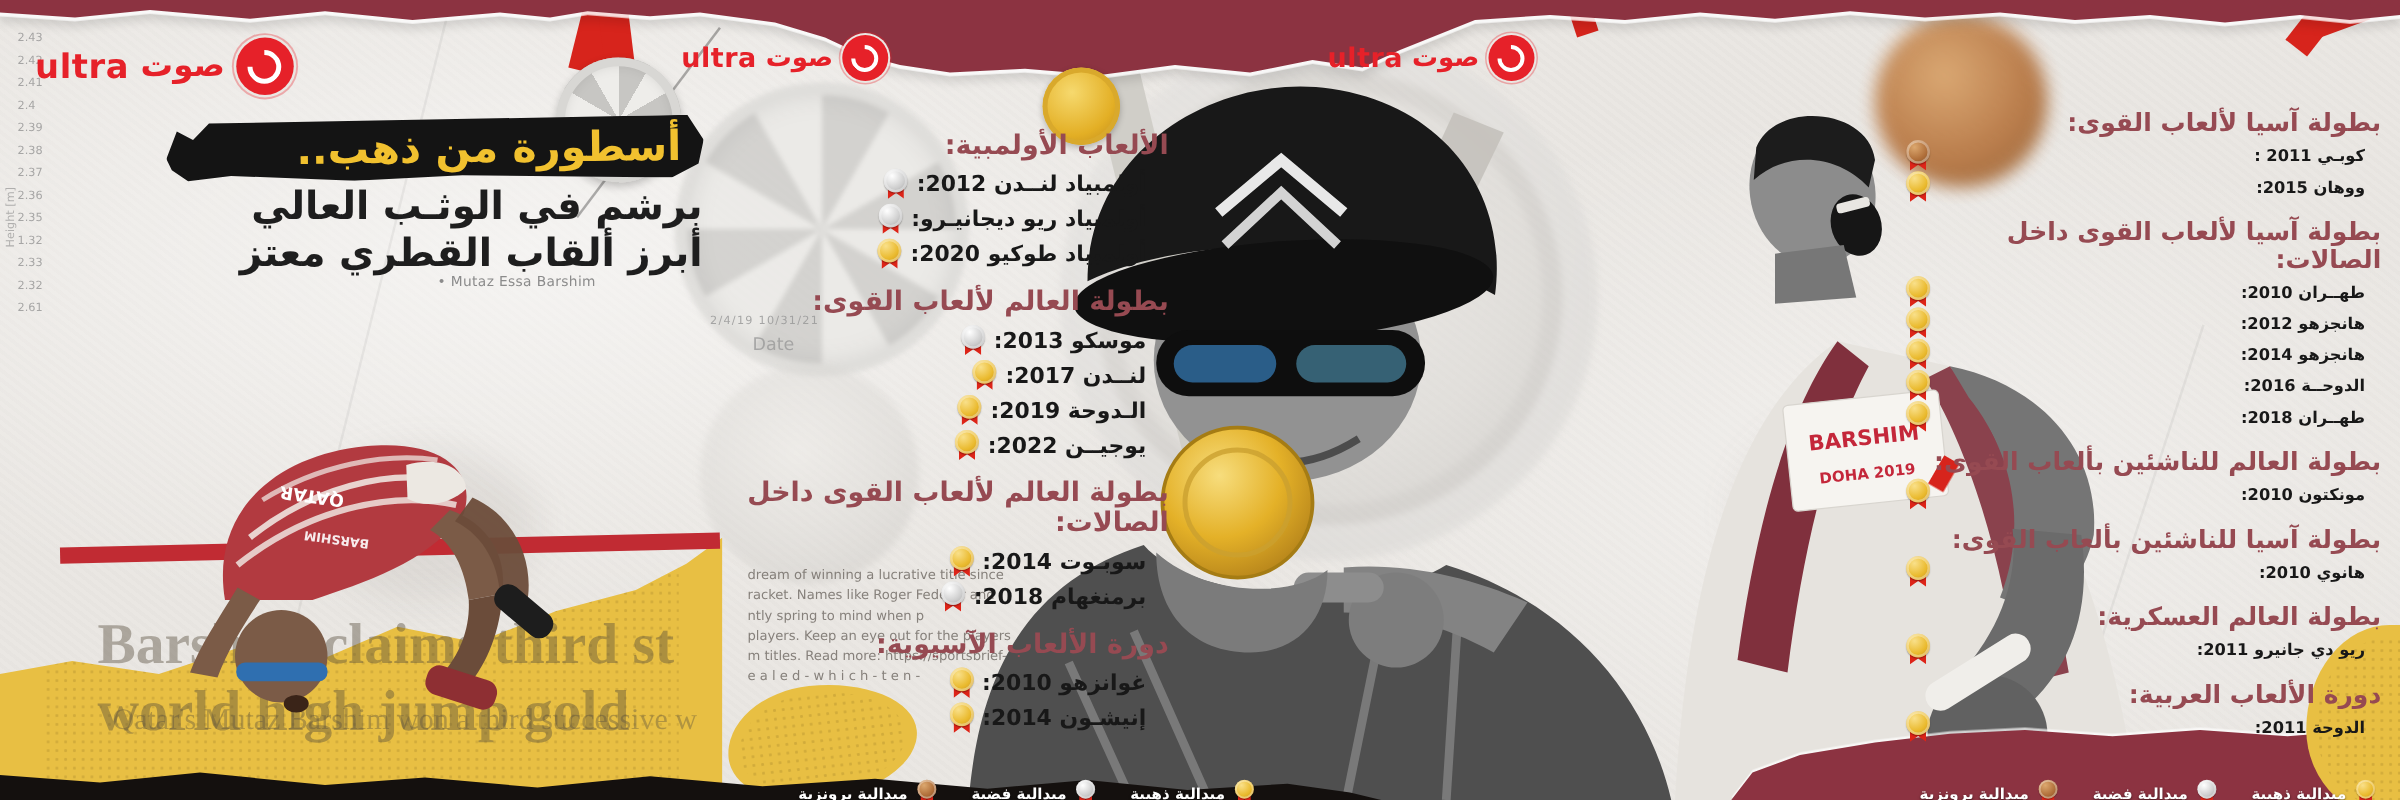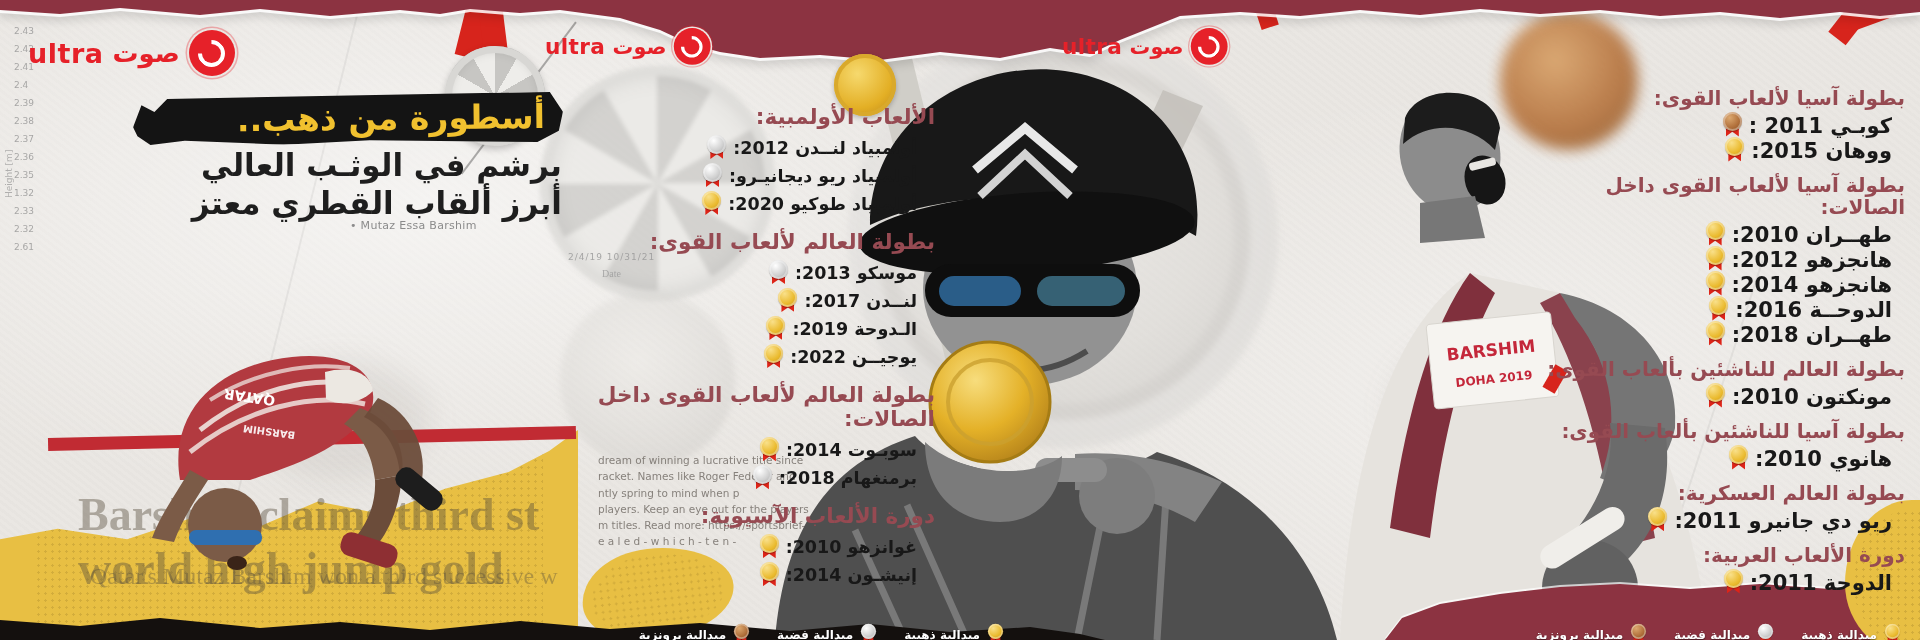--- a/index.html
+++ b/index.html
@@ -53,21 +53,21 @@
   
   #brush{left:133px;top:94px;width:430px;height:50px;background:#141414;transform:rotate(-.6deg);z-index:11;
     clip-path:polygon(0 62%,2% 18%,5% 32%,8% 6%,97% 0,100% 40%,99% 78%,94% 100%,55% 93%,35% 100%,12% 90%,4% 98%,1% 80%);}
   #brush-text{display:block;line-height:50px;text-align:right;padding-right:18px;font-size:33px;font-weight:bold;color:#f1c12f;direction:rtl;}
   #title-lines{left:150px;top:147px;width:412px;text-align:right;font-size:31px;font-weight:bold;color:#1e1e1e;line-height:1.22;direction:rtl;z-index:11;}
   #photo-caption{left:350px;top:219px;font-size:11px;color:#8b8b8b;z-index:11;letter-spacing:.3px;}
   
   #height-axis{left:14px;top:26px;display:flex;flex-direction:column;gap:8px;font-size:9px;color:#8f8f8f;opacity:.75;z-index:1;}
   #height-label{left:-26px;top:158px;transform:rotate(-90deg);font-size:9px;color:#8f8f8f;opacity:.65;z-index:1;width:70px;}
   #date-row{left:568px;top:252px;font-size:9px;color:#9a9a9a;opacity:.85;z-index:1;letter-spacing:1px;}
-  #date-label{left:602px;top:268px;font-size:10px;color:#9a9a9a;opacity:.8;z-index:1;font-family:Liberation Serif, serif;}
+  #date-label{left:602px;top:268px;font-size:14px;color:#9a9a9a;opacity:.8;z-index:1;}
   #wm-head{left:78px;top:488px;width:960px;font-family:"Liberation Serif","DejaVu Serif",serif;font-weight:bold;
     color:rgba(85,76,60,.42);font-size:46px;line-height:1.18;z-index:3;white-space:nowrap;}
   #wm-sub{left:90px;top:563px;width:960px;font-family:"Liberation Serif","DejaVu Serif",serif;
     color:rgba(85,76,60,.38);font-size:24px;z-index:3;white-space:nowrap;}
   #wm-article{left:598px;top:452px;width:250px;font-size:10.5px;color:#6e6862;opacity:.8;line-height:1.55;z-index:1;}
   #wm-stamp{left:1018px;top:548px;font-size:13px;letter-spacing:2px;color:rgba(120,110,100,.5);transform:rotate(-72deg);z-index:3;}
   
   .yellow{background:#e8bf43;}
   .dots::after{content:"";position:absolute;inset:6%;border-radius:inherit;opacity:.45;
     background-image:radial-gradient(rgba(70,50,10,.3) 1px, transparent 1.35px);background-size:7px 7px;}
@@ -80,21 +80,21 @@
   
   .col{position:absolute;direction:rtl;text-align:right;z-index:10;}
   #col-middle{right:985px;top:93px;width:345px;}
   #col-right{right:15px;top:76px;width:380px;}
   .sec-h{font-weight:bold;color:#964a52;}
   #col-middle .sec-h{font-size:21.5px;margin:12px 0 5px;line-height:1.12;}
   #col-right  .sec-h{font-size:20px;margin:11px 0 4px;line-height:1.1;}
   .col .sec:first-child .sec-h{margin-top:0;}
   .row{display:flex;align-items:center;gap:7px;font-weight:bold;color:#181818;}
   #col-middle .row{height:28px;padding-right:18px;font-size:17.5px;}
-  #col-right  .row{height:25px;padding-right:13px;font-size:21px;}
+  #col-right  .row{height:25px;padding-right:13px;font-size:13px;justify-content:space-between;}
   
   .legend{position:absolute;display:flex;direction:rtl;gap:26px;z-index:12;}
   #legend-middle{left:645px;top:597px;width:360px;}
   #legend-right{right:18px;top:597px;}
   .leg{display:flex;align-items:center;gap:6px;font-size:12px;font-weight:bold;color:#fff;
     text-shadow:0 1px 2px rgba(0,0,0,.65);white-space:nowrap;margin-top:24px;}
   .leg .medal{transform:scale(.8);transform-origin:center;}
   
   .photo-svg{position:absolute;z-index:4;}
   #band-top{left:0;top:0;z-index:5;}

